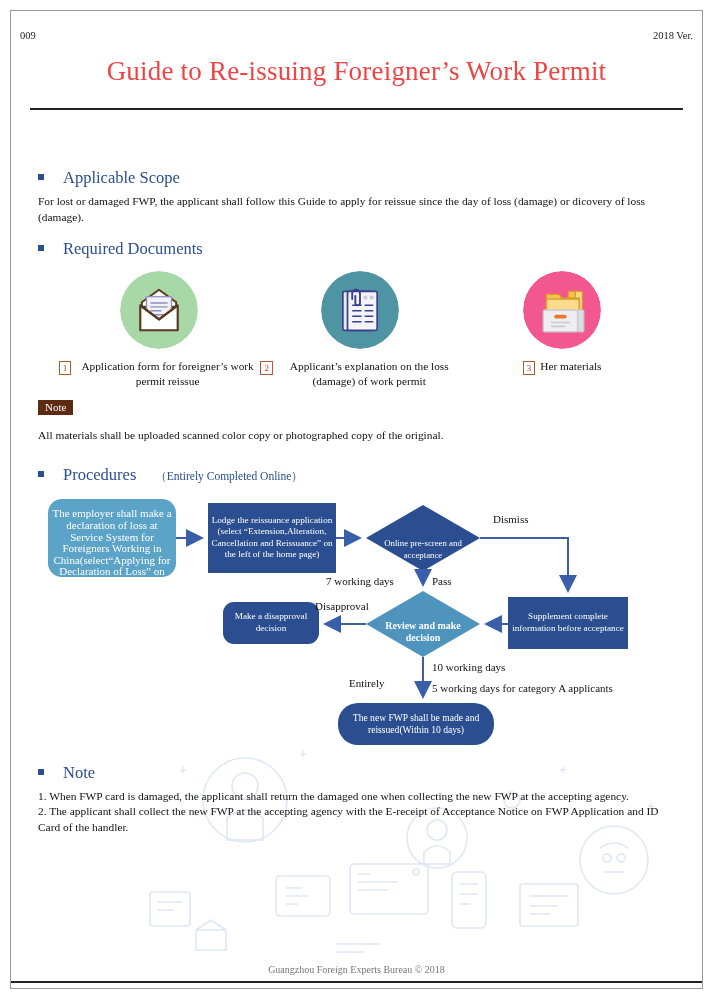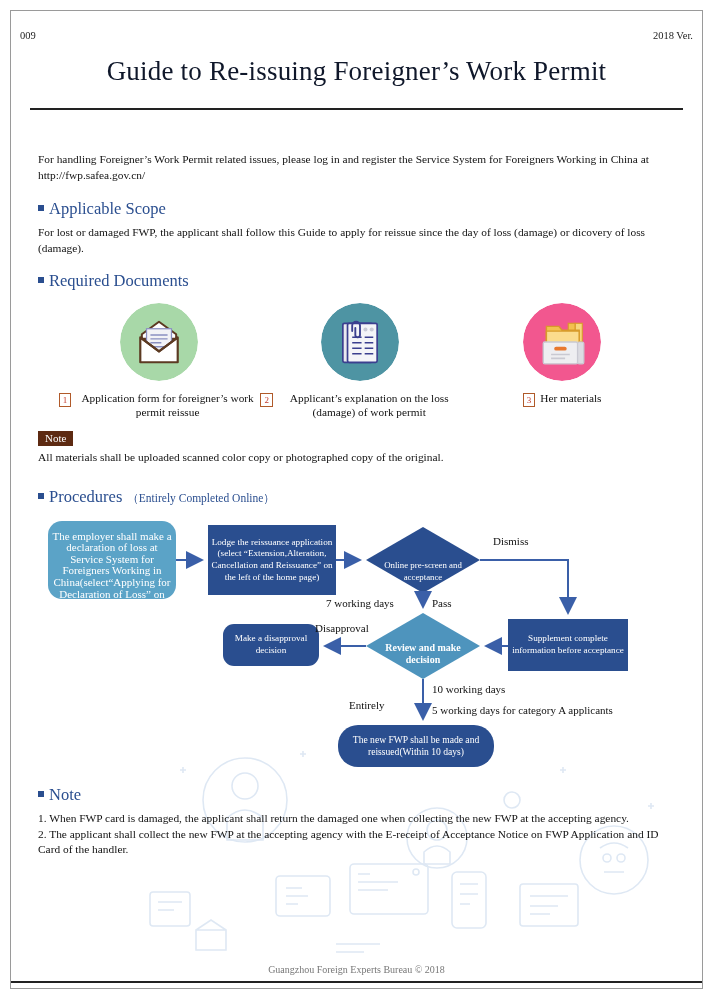--- a/index.html
+++ b/index.html
@@ -16,34 +16,34 @@
   .meta-row{
     position:absolute;left:20px;top:30px;width:673px;
     display:flex;justify-content:space-between;
     font-size:10.5px;color:#222;font-family:"Liberation Serif", serif;
   }
   .title-rule{
     position:absolute;left:30px;top:108px;width:653px;height:2px;background:#222;
   }
   .doc-title{
     position:absolute;left:20px;top:56px;width:673px;text-align:center;
-    font-size:27px;color:#0f172a;letter-spacing:.2px;
+    font-size:27px;color:#ef4444;letter-spacing:.2px;
     font-family:"Liberation Serif", serif;
   }
 
   .body-area{position:absolute;left:38px;top:120px;width:645px;}
 
   .para{
     font-size:11.4px;color:#111;line-height:16.2px;text-align:left;
     font-family:"Liberation Serif", serif;
   }
   .para.tight{line-height:15.6px;}
 
   .section-head{
-    display:flex;align-items:baseline;gap:5px;color:#2a4e8f;
+    display:flex;align-items:baseline;gap:19px;color:#2a4e8f;
     font-size:16.5px;font-family:"Liberation Serif", serif;
   }
   .section-head .sq{
     width:6px;height:6px;background:#2a4e8f;display:inline-block;
     position:relative;top:-3px;flex:0 0 auto;
   }
   .section-head .sub{font-size:11.5px;color:#2a4e8f;}
 
   
   .icons-row{
@@ -134,21 +134,20 @@
     <span>009</span>
     <span>2018 Ver.</span>
   </div>
 
   <div class="doc-title">Guide to Re-issuing Foreigner’s Work Permit</div>
   <div class="title-rule"></div>
 
   <div class="body-area">
 
     <div style="height:32px"></div>
-    <div class="para tight">For handling Foreigner’s Work Permit related issues, please log in and register the Service System for Foreigners Working in China at http://fwp.safea.gov.cn/</div>
 
     <div style="height:16px"></div>
     <div class="section-head">
       <span class="sq"></span>
       <span>Applicable Scope</span>
     </div>
     <div style="height:5px"></div>
     <div class="para">For lost or damaged FWP, the applicant shall follow this Guide to apply for reissue since the day of loss (damage) or dicovery of loss (damage).</div>
 
     <div style="height:14px"></div>
@@ -224,21 +223,21 @@
           <span>Her materials</span>
         </div>
       </div>
 
     </div>
 
     <div style="height:8px"></div>
     <div>
       <span class="note-badge">Note</span>
     </div>
-    <div class="para" style="margin-top:3px">All materials shall be uploaded scanned color copy or photographed copy of the original.</div>
+    <div class="para" style="margin-top:12px">All materials shall be uploaded scanned color copy or photographed copy of the original.</div>
 
     <div style="height:22px"></div>
     <div class="section-head">
       <span class="sq"></span>
       <span>Procedures</span>
       <span class="sub">（Entirely Completed Online）</span>
     </div>
 
     <div class="flow-wrap">
       <svg width="645" height="268" viewBox="0 0 645 268">

